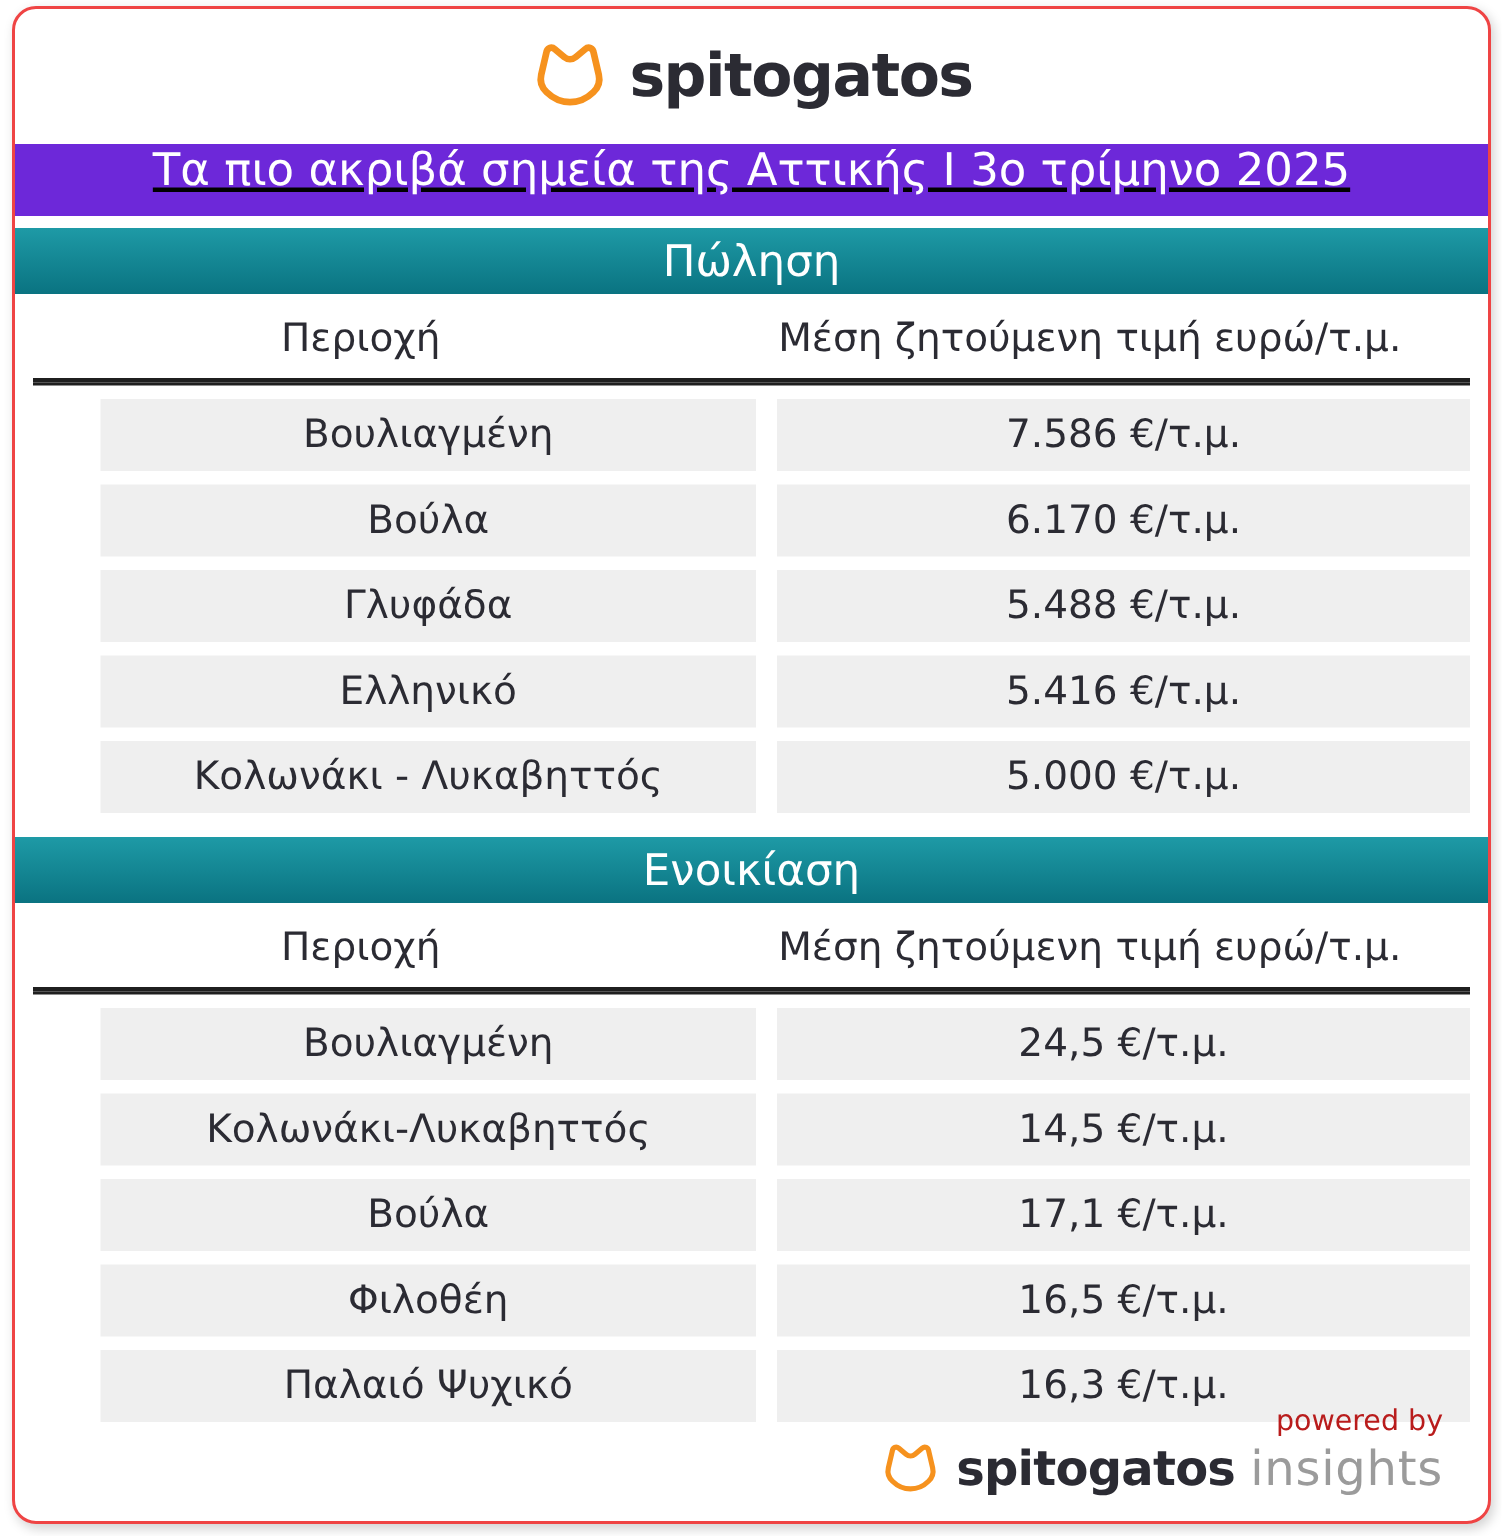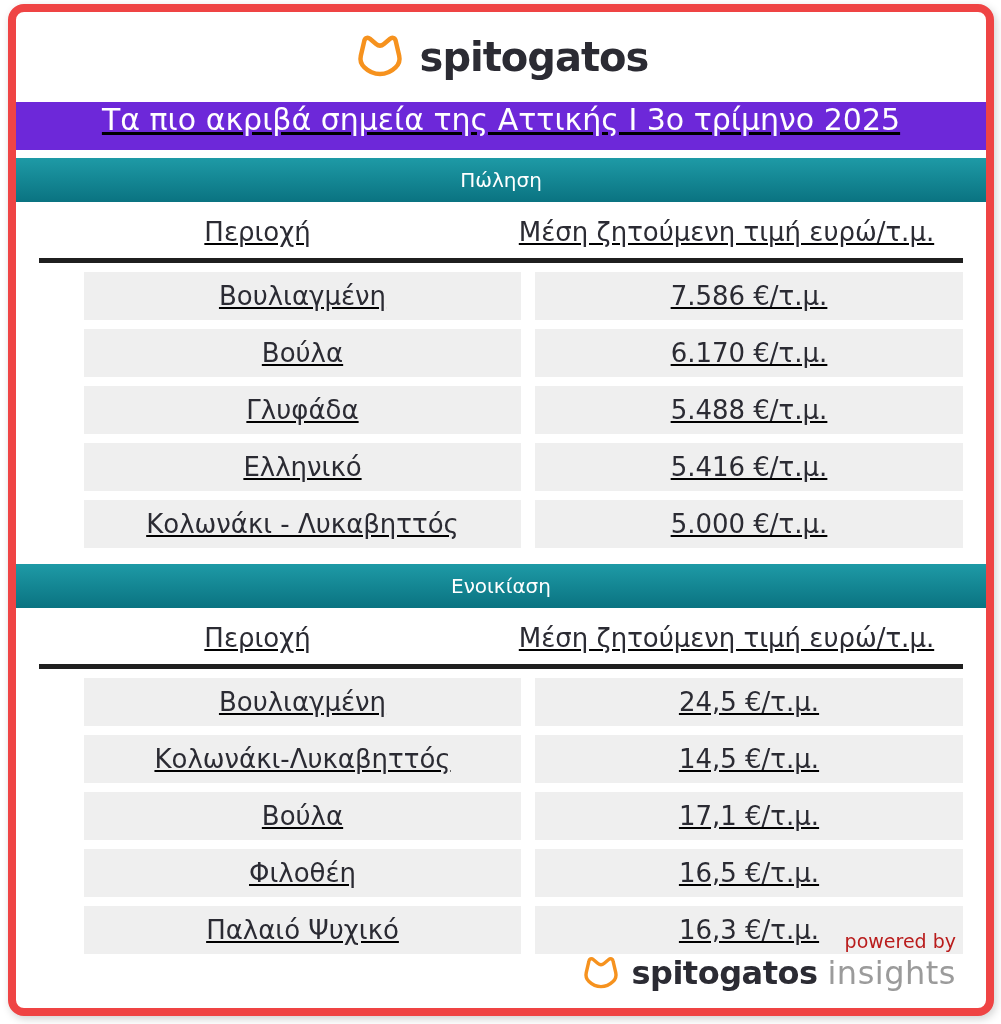--- a/index.html
+++ b/index.html
@@ -2,21 +2,21 @@
 <html lang="el"><head>
 <meta charset="utf-8">
 <style>
   * { margin:0; padding:0; box-sizing:border-box; }
   html,body { width:1001px; height:1024px; background:#ffffff; font-family:"DejaVu Sans", sans-serif; }
   .page { position:relative; width:1001px; height:1024px; background:#ffffff; }
 
   .card {
     position:absolute; left:8px; top:4px; width:986px; height:1012px;
     background:#ffffff;
-    border:8px solid #ef4444;
+    border:2px solid #ef4444;
     border-radius:16px;
     overflow:hidden;
     box-shadow:2px 3px 8px rgba(0,0,0,.18);
   }
 
   
   .logo-row { height:90px; display:flex; align-items:center; justify-content:center; gap:14px; }
   .logo-text { font-size:40px; font-weight:bold; color:#2b2b33; letter-spacing:-1px; }
 
   
@@ -25,24 +25,24 @@
   }
   .title-bar span { color:#ffffff; font-size:30px; letter-spacing:0; }
 
   .bar-gap { height:8px; background:#ffffff; }
 
   
   .section-bar {
     height:44px; display:flex; align-items:center; justify-content:center;
     background:linear-gradient(180deg,#1e9aa6 0%,#0a7381 100%);
   }
-  .section-bar span { color:#ffffff; font-size:20px; }
+  .section-bar span { color:#ffffff; font-size:29px; }
 
   
-  .table { padding:0 23px;text-decoration:underline; }
+  .table { padding:0 12px; }
   .thead { display:flex; gap:14px; height:52px; align-items:center; margin-top:4px; }
   .thead .c { text-align:center; font-size:26px; color:#2b2b33; font-weight:500; }
   .c-area { flex:0 0 437px; }
   .c-val  { flex:1; }
   .double-line {
     height:3px;
     border-top:3px solid #1f1f1f;
     border-bottom:2px solid #1f1f1f;
     margin-bottom:9px;
   }

